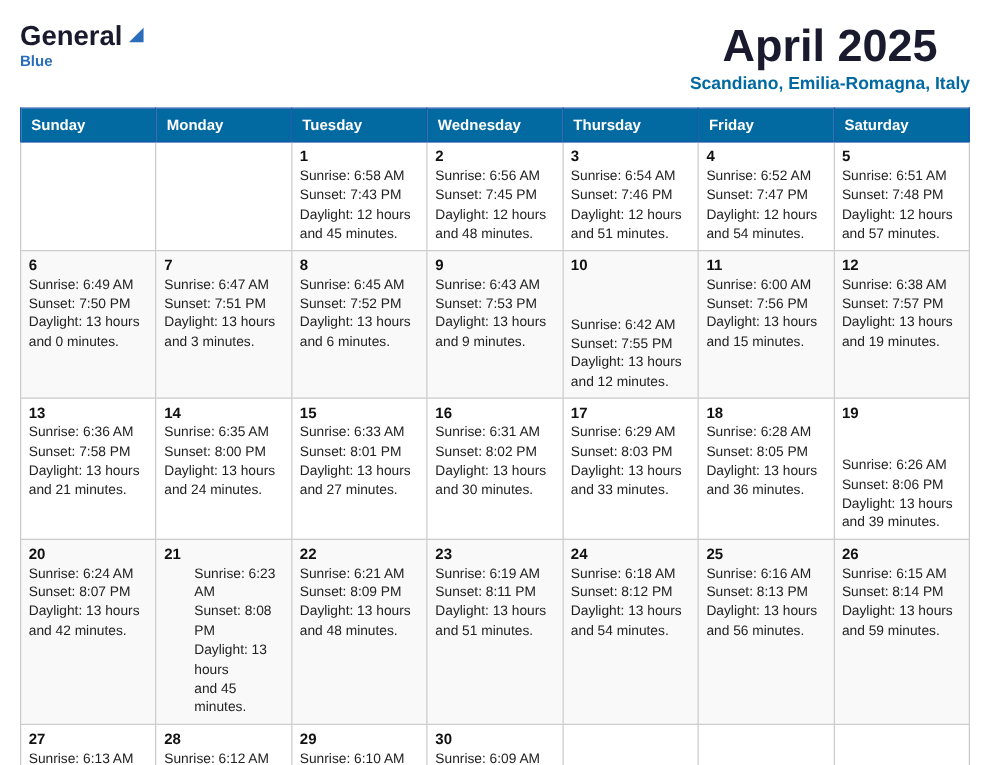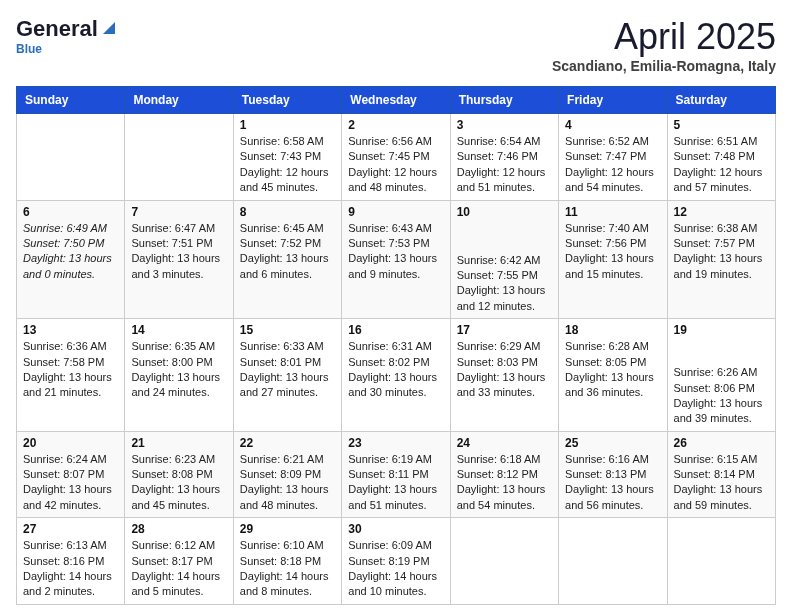--- a/index.html
+++ b/index.html
@@ -23,35 +23,36 @@
     }
     .logo-text-row {
       display: flex;
       align-items: center;
     }
     .title-area {
       text-align: right;
     }
     .month-title {
       font-size: 36px;
-      font-weight: normal;
+      font-weight: bold;
       color: #1a1a2e;
+      text-align: center;
     }
     .subtitle {
       font-size: 14px;
-      color: #404040;
+      color: #0369a1;
       font-weight: bold;
     }
     .calendar {
       width: 100%;
       border-collapse: collapse;
       font-size: 11px;
     }
     .calendar thead tr th {
-      background: #1d4ed8;
+      background: #0369a1;
       color: #fff;
       text-align: left;
       padding: 6px 8px;
       font-size: 12px;
       border: 1px solid #1a56aa;
     }
     .calendar tbody tr td {
       border: 1px solid #ccc;
       vertical-align: top;
       padding: 4px 6px;
@@ -146,21 +147,21 @@
           <div class="day-num">5</div>
           <div class="day-detail" style="white-space: pre-line;">Sunrise: 6:51 AM
 Sunset: 7:48 PM
 Daylight: 12 hours
 and 57 minutes.</div>
         </td>
       </tr>
       <tr>
         <td>
           <div class="day-num">6</div>
-          <div class="day-detail" style="white-space: pre-line; font-style: italic;">Sunrise: 6:49 AM
+          <div class="day-detail" style="white-space: pre-line;">Sunrise: 6:49 AM
 Sunset: 7:50 PM
 Daylight: 13 hours
 and 0 minutes.</div>
         </td>
         <td>
           <div class="day-num">7</div>
           <div class="day-detail" style="white-space: pre-line;">Sunrise: 6:47 AM
 Sunset: 7:51 PM
 Daylight: 13 hours
 and 3 minutes.</div>
@@ -181,21 +182,21 @@
         </td>
         <td>
           <div class="day-num">10</div>
           <div class="day-detail" style="white-space: pre-line; margin-top: 34px;">Sunrise: 6:42 AM
 Sunset: 7:55 PM
 Daylight: 13 hours
 and 12 minutes.</div>
         </td>
         <td>
           <div class="day-num">11</div>
-          <div class="day-detail" style="white-space: pre-line;">Sunrise: 7:40 AM
+          <div class="day-detail" style="white-space: pre-line;">Sunrise: 6:00 AM
 Sunset: 7:56 PM
 Daylight: 13 hours
 and 15 minutes.</div>
         </td>
         <td>
           <div class="day-num">12</div>
           <div class="day-detail" style="white-space: pre-line;">Sunrise: 6:38 AM
 Sunset: 7:57 PM
 Daylight: 13 hours
 and 19 minutes.</div>
@@ -255,21 +256,21 @@
       <tr>
         <td>
           <div class="day-num">20</div>
           <div class="day-detail" style="white-space: pre-line;">Sunrise: 6:24 AM
 Sunset: 8:07 PM
 Daylight: 13 hours
 and 42 minutes.</div>
         </td>
         <td>
           <div class="day-num">21</div>
-          <div class="day-detail" style="white-space: pre-line;">Sunrise: 6:23 AM
+          <div class="day-detail" style="white-space: pre-line; margin-left: 24px;">Sunrise: 6:23 AM
 Sunset: 8:08 PM
 Daylight: 13 hours
 and 45 minutes.</div>
         </td>
         <td>
           <div class="day-num">22</div>
           <div class="day-detail" style="white-space: pre-line;">Sunrise: 6:21 AM
 Sunset: 8:09 PM
 Daylight: 13 hours
 and 48 minutes.</div>

